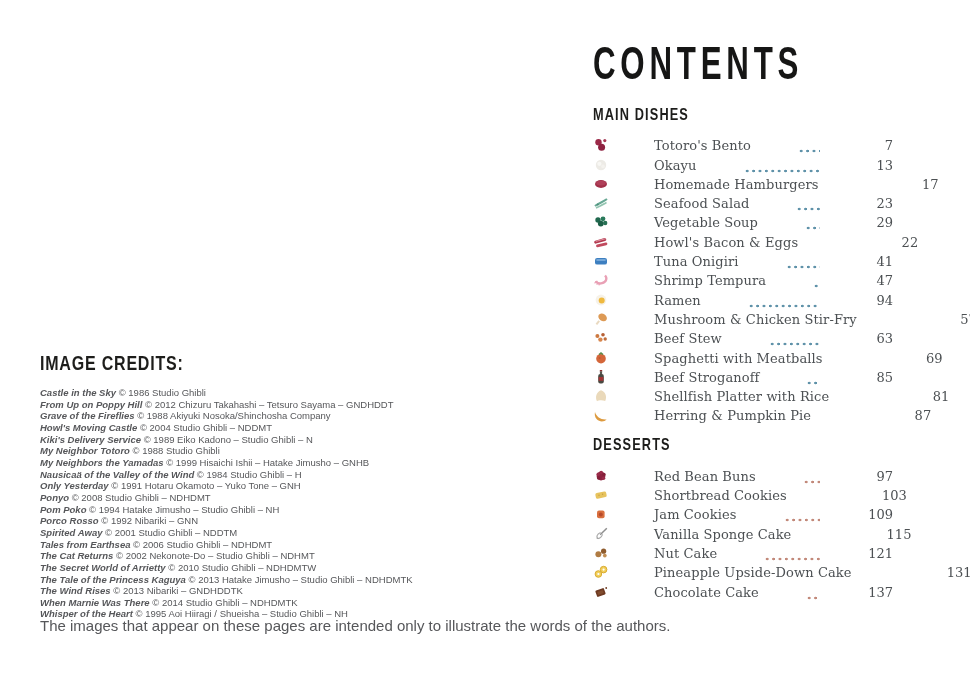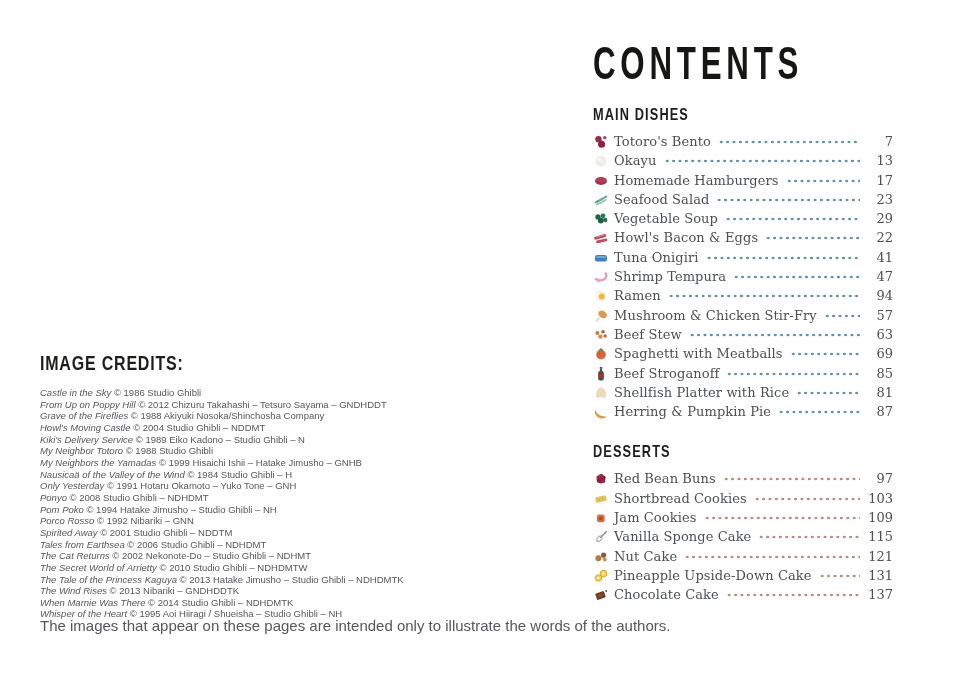--- a/index.html
+++ b/index.html
@@ -11,39 +11,39 @@
   .credits{position:absolute;left:40px;top:352px;width:470px;}
   .credits-heading{
     font-family:"Liberation Sans",sans-serif;font-weight:700;
     font-size:20px;letter-spacing:1px;color:#1d1d1b;line-height:1.1;
     transform:scaleX(0.8);transform-origin:left center;
     margin:0 0 13px 0;white-space:nowrap;
   }
   .credit-line{
     font-size:9.5px;line-height:11.65px;color:#56575a;white-space:nowrap;
   }
-  .credit-line .film-title{font-style:italic;}
+  .credit-line .film-title{font-style:italic;font-weight:bold;}
   .credit-footnote{font-size:15px;line-height:11.65px;color:#56575a;white-space:nowrap;}
   
   .toc{position:absolute;left:593px;top:40px;width:300px;}
   .toc-title{
     font-family:"Liberation Sans",sans-serif;font-weight:800;font-size:46px;
     letter-spacing:7px;color:#161615;line-height:1;margin:0 0 19px 0;
     transform:scaleX(0.68);transform-origin:left center;white-space:nowrap;
   }
   .section-heading{
     font-family:"Liberation Sans",sans-serif;font-weight:700;font-size:17px;
     letter-spacing:1.5px;color:#1d1d1b;line-height:20px;margin:0 0 9px 0;
     transform:scaleX(0.75);transform-origin:left center;white-space:nowrap;
   }
-  .toc-section + .toc-section{margin-top:19px;}
+  .toc-section + .toc-section{margin-top:12px;}
   .toc-row{
-    display:flex;align-items:flex-start;height:19.3px;
+    display:flex;align-items:flex-end;height:19.3px;
     font-family:"DejaVu Serif","Liberation Serif",serif;
-    font-size:13px;color:#4c5053;
+    font-size:13px;color:#4c5053;gap:40px;
   }
   .toc-icon{width:16px;height:16px;flex:none;margin-right:5px;}
   .toc-icon svg{display:block;width:16px;height:16px;}
   .toc-label{white-space:nowrap;letter-spacing:0.1px;}
   .toc-leader{
     flex:1;height:4px;margin:6px 7px 0 7px;
     background-image:radial-gradient(circle, var(--dot) 1.15px, transparent 1.6px);
     background-size:6.4px 4px;background-position:0 50%;background-repeat:repeat-x;
   }
   .toc-page{flex:none;width:26px;text-align:right;white-space:nowrap;}

